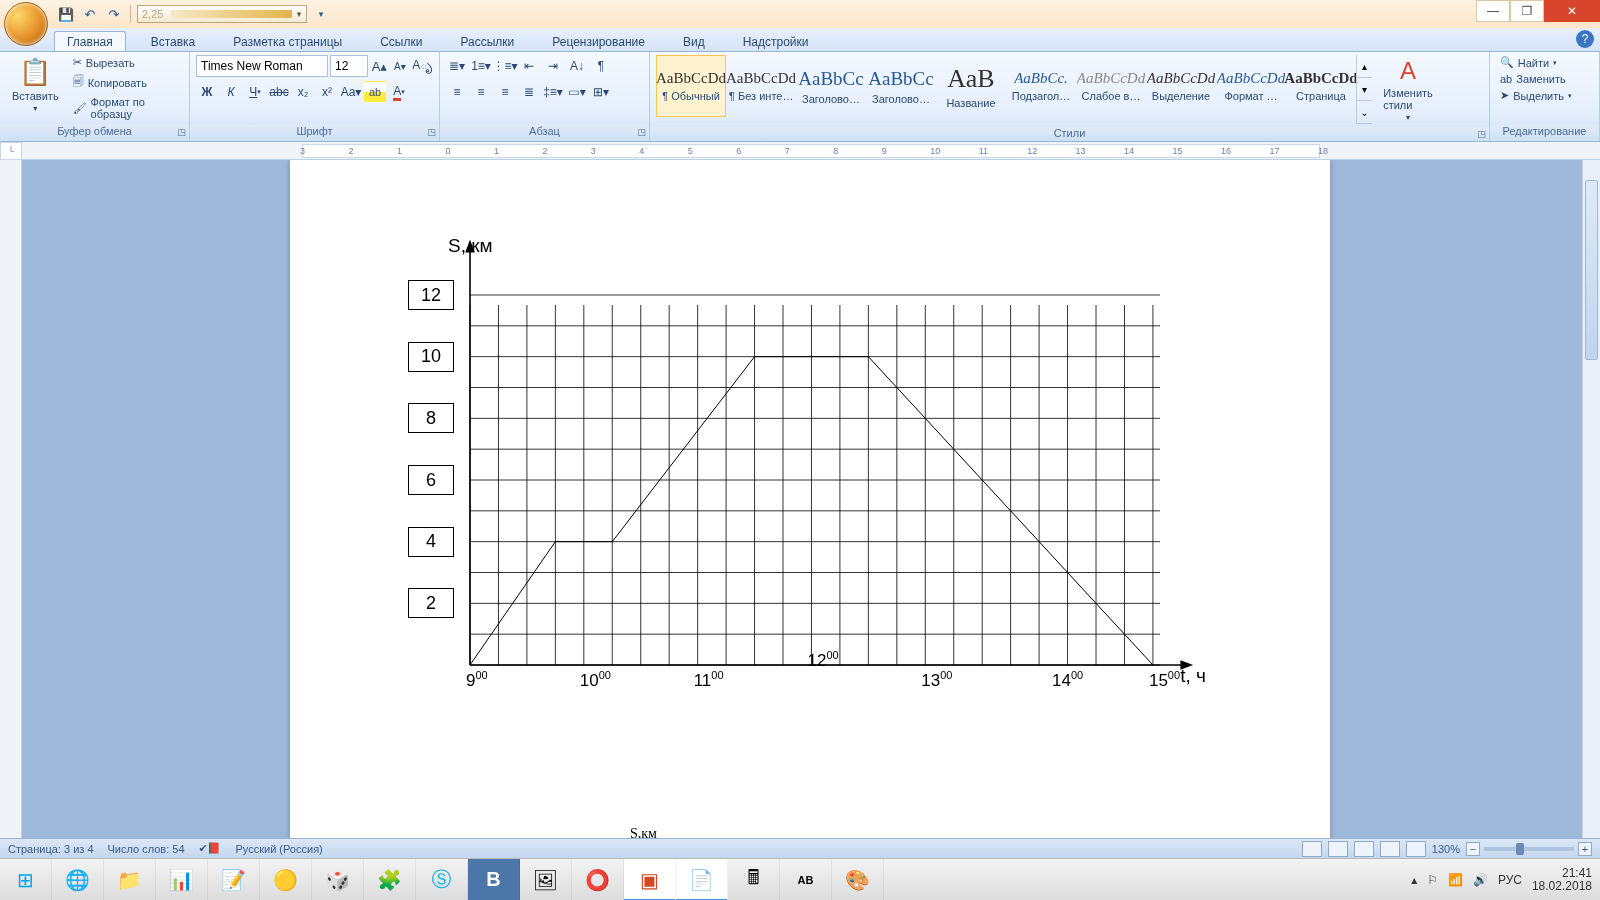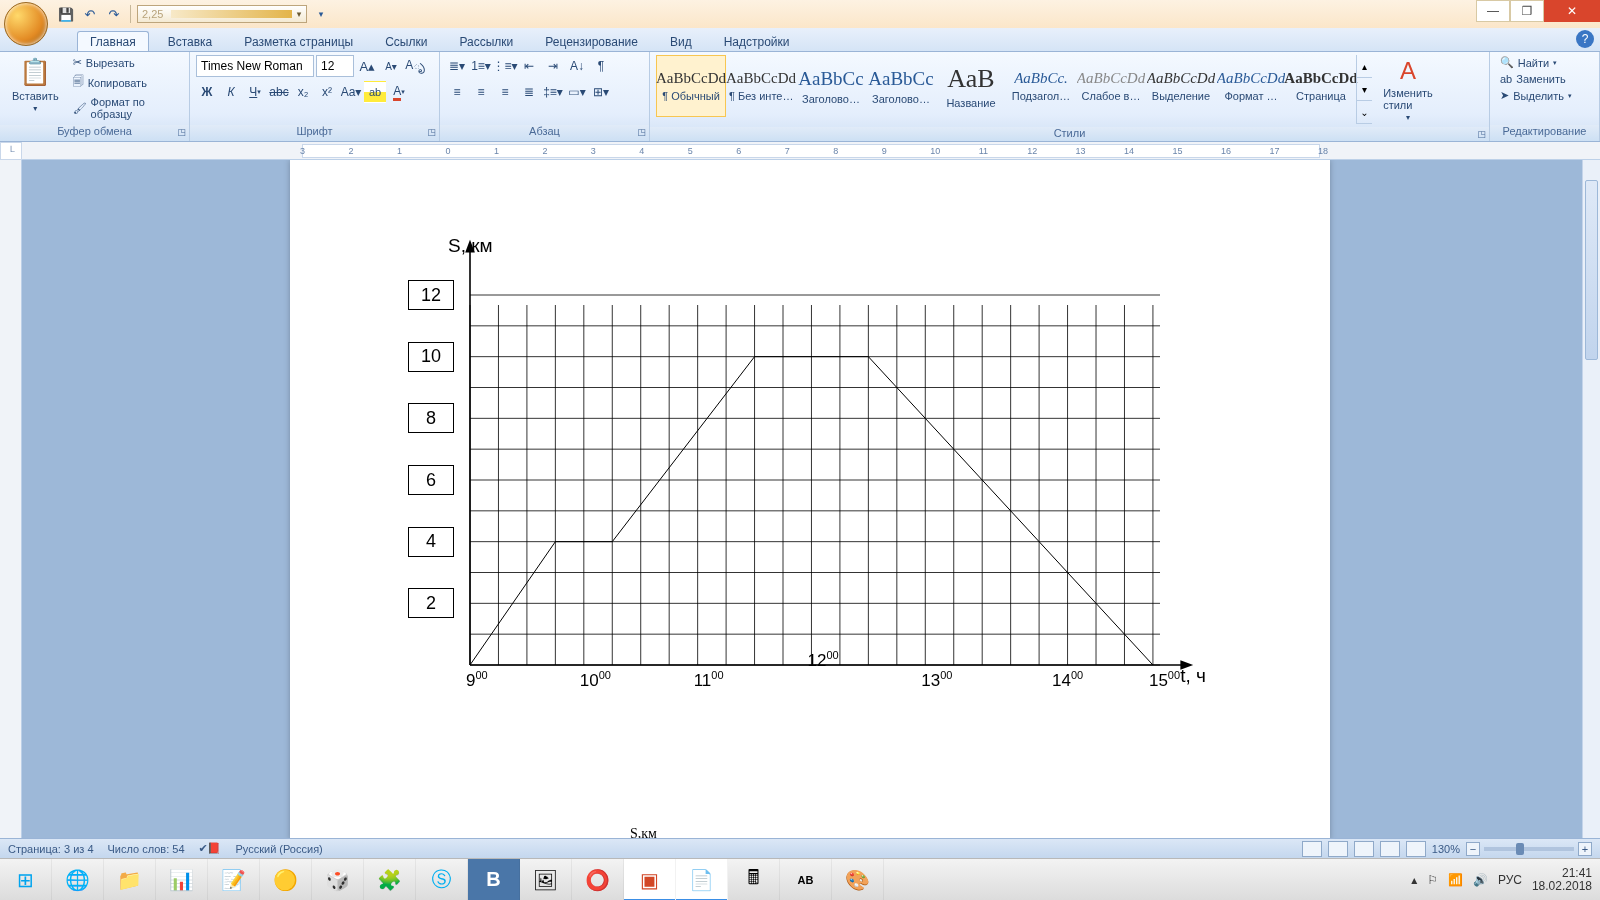--- a/index.html
+++ b/index.html
@@ -16,21 +16,21 @@
 .linew .grad { flex:1; height:8px; background:linear-gradient(90deg,#f7e9c8,#e3b44a);}
 .linew .dd { width:14px; text-align:center; color:#6a5a33; font-size:9px;}
 .titlebar .title { position:absolute; left:0; right:0; text-align:center; font-size:13px; color:#4a5a77; pointer-events:none;}
 .winbtns { position:absolute; right:0; top:0; display:flex;}
 .winbtns div { width:34px; height:22px; display:flex; align-items:center; justify-content:center; font-size:12px;}
 .winbtns .min,.winbtns .max{ background:#fff; border:1px solid #d8c9a4; color:#444;}
 .winbtns .close{ background:#d9452c; color:#fff; width:56px;}
 .help-icon { position:absolute; right:6px; top:30px; width:18px; height:18px; border-radius:50%; background:#3a76c4; color:#fff; font-size:12px; display:flex; align-items:center; justify-content:center;}
 
 
-.tabsrow { height:24px; background:linear-gradient(#e8f0fb,#d5e4f6); display:flex; align-items:flex-end; padding-left:77px; gap:6px; border-bottom:1px solid #9ab4d6;text-align:right;}
+.tabsrow { height:24px; background:linear-gradient(#e8f0fb,#d5e4f6); display:flex; align-items:flex-end; padding-left:54px; gap:12px; border-bottom:1px solid #9ab4d6;text-align:right;}
 .tabsrow .tab { padding:3px 12px 2px; font-size:12px; color:#2a4a75; cursor:pointer; border:1px solid transparent; border-bottom:none;}
 .tabsrow .tab.active { background:#f4f9ff; border-color:#9ab4d6; border-radius:3px 3px 0 0;}
 
 
 .ribbon { height:90px; background:linear-gradient(#f4f9ff,#e4eefc 70%,#cfe0f4); border-bottom:1px solid #9ab4d6; display:flex;}
 .group { border-right:1px solid #b8cce4; display:flex; flex-direction:column; }
 .group .body { flex:1; display:flex; align-items:flex-start; padding:3px 6px;}
 .group .label { height:16px; background:linear-gradient(#e1ebf8,#cde0f4); font-size:11px; color:#4a6a97; text-align:center; position:relative;}
 .group .label .dlg { position:absolute; right:3px; top:2px; font-size:9px; color:#4a6a97;}
 .bigbtn { display:flex; flex-direction:column; align-items:center; justify-content:center; padding:2px 6px; font-size:11px; color:#2a4a75; gap:2px;}
@@ -140,21 +140,21 @@
             <span>Формат по образцу</span>
           </div>
       </div>
     </div>
     <div class="label"><span>Буфер обмена</span><span class="dlg">◳</span></div>
   </div>
 
   <div class="group" style="width:250px">
     <div class="body" style="flex-direction:column; gap:4px; align-items:stretch">
       <div class="toolrow">
-        <input class="fbox" style="width: 118px;" value="Times New Roman">
+        <input class="fbox" style="width: 132px;" value="Times New Roman">
         <input class="fbox" style="width: 38px;" value="12">
         <div class="tbtn" style="font-size:13px">A▴</div>
         <div class="tbtn" style="font-size:10px">A▾</div>
         <div class="tbtn">Aృ</div>
       </div>
       <div class="toolrow">
         <div class="tbtn">
             <b>Ж</b>
           </div>
         <div class="tbtn">

